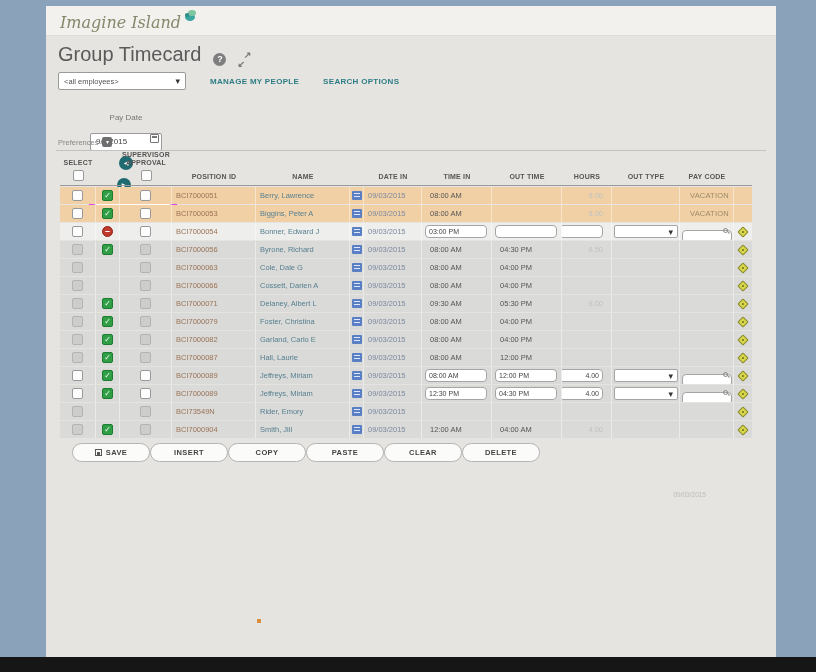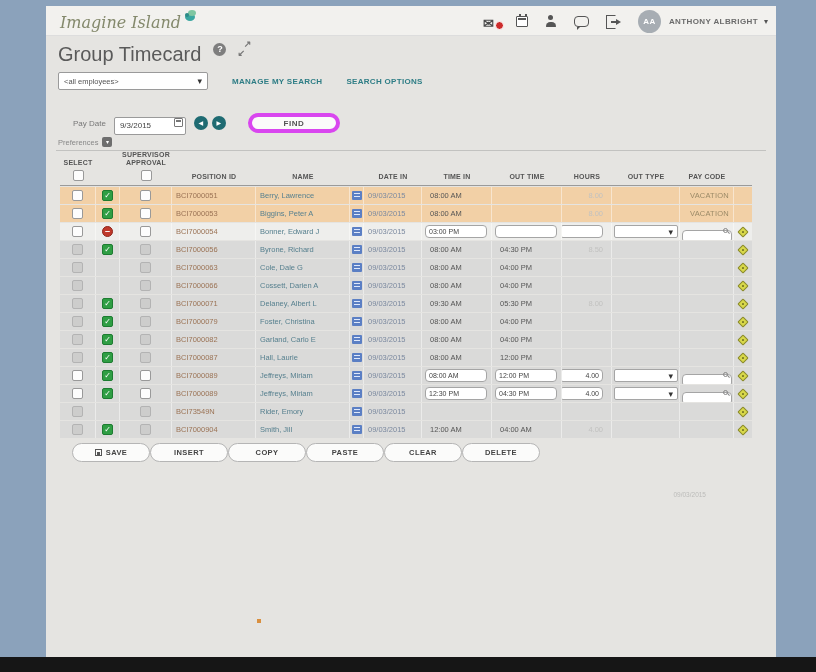--- a/index.html
+++ b/index.html
@@ -38,34 +38,34 @@
   .nav { position:relative; height:27px; background:#2b686e; display:flex; align-items:center; padding-left:10px; }
   .nav-item { color:#fff; font-size:8px; font-weight:bold; letter-spacing:0.6px; padding:0 13px; line-height:27px; cursor:pointer; }
   .nav-search { position:absolute; right:30px; top:5px; width:166px; height:17px; }
   .nav-search input { width:100%; height:100%; border:1px solid #9fb4b6; background:#fff; font-size:8px; padding:0 18px 0 5px; color:#444; font-family:"Liberation Sans",sans-serif; }
   .nav-search input::placeholder { color:#999; }
   .mag-lg { position:absolute; right:5px; top:4px; width:7px; height:7px; border:1.5px solid #777; border-radius:50%; }
   .mag-lg::after { content:""; position:absolute; width:4px; height:1.5px; background:#777; transform:rotate(45deg); right:-4px; bottom:-2px; }
 
   
   .content { position:relative; height:593px; }
-  .page-title-row { position:absolute; left:12px; top:7px; display:flex; align-items:flex-start; gap:12px; }
+  .page-title-row { position:absolute; left:12px; top:7px; display:flex; align-items:flex-end; gap:12px; }
   .page-title { font-size:20px; color:#5a5a5a; }
   .ic-help { width:13px; height:13px; border-radius:50%; background:#7e7e7e; color:#fff; font-size:9px; font-weight:bold; text-align:center; line-height:13px; }
   .ic-help::after { content:"?"; }
   .ic-expand { position:relative; width:12px; height:12px; }
   .ic-expand::before { content:"↗"; position:absolute; right:-1px; top:-4px; font-size:9px; color:#777; font-weight:bold; }
   .ic-expand::after { content:"↙"; position:absolute; left:-1px; bottom:-3px; font-size:9px; color:#777; font-weight:bold; }
 
   .filter-row { position:absolute; left:12px; top:36px; display:flex; align-items:center; gap:24px; }
-  .emp-select { width:150px; height:18px; background:#fff; border:1px solid #9a9a9a; border-radius:2px; display:flex; align-items:center; justify-content:space-between; padding:0 5px; font-size:7.5px; color:#555; cursor:pointer; }
+  .emp-select { width:128px; height:18px; background:#fff; border:1px solid #9a9a9a; border-radius:2px; display:flex; align-items:center; justify-content:space-between; padding:0 5px; font-size:7.5px; color:#555; cursor:pointer; }
   .emp-select .chev::after { content:"▾"; font-size:9px; color:#333; }
   .tlink { font-size:8px; font-weight:bold; color:#2e7d85; letter-spacing:0.3px; cursor:pointer; }
 
-  .paydate-row { position:absolute; left:27px; top:77px; display:flex; align-items:center; gap:8px; }
+  .paydate-row { position:absolute; left:27px; top:77px; display:flex; align-items:center; gap:8px;flex-direction:column; }
   .pd-label { font-size:8px; color:#777; }
   .pd-box { position:relative; width:72px; height:18px; }
   .pd-box input { width:100%; height:100%; border:1px solid #9a9a9a; border-radius:2px; background:#fff; font-size:8px; padding:0 14px 0 5px; color:#444; font-family:"Liberation Sans",sans-serif; }
   .pd-cal { position:absolute; right:3px; top:4px; width:9px; height:9px; border:1px solid #777; border-radius:1px; background:#fff; }
   .pd-cal::before { content:""; position:absolute; left:1px; right:1px; top:1px; height:2px; background:#777; }
   .circ { width:14px; height:14px; border-radius:50%; background:#1f6b72; color:#fff; font-size:6px; text-align:center; line-height:14px; cursor:pointer; }
   .circ-left::after { content:"◀"; } .circ-right::after { content:"▶"; }
   .circ + .circ { margin-left:-4px; }
   .btn-find { margin-left:14px; width:92px; height:20px; border:4px solid #d946ef; border-radius:10px; background:#fbfbfa; font-size:8px; font-weight:bold; color:#555; letter-spacing:0.5px; font-family:"Liberation Sans",sans-serif; cursor:pointer; }
 
@@ -129,50 +129,36 @@
 
   <div class="topbar">
     <div class="logo">
       <span class="logo-text">Imagine Island</span>
       <svg class="logo-bird" width="15" height="13" viewBox="0 0 15 13">
         <ellipse cx="7" cy="8" rx="5" ry="4" fill="#3aa6a0"></ellipse>
         <ellipse cx="9" cy="4" rx="4" ry="3" fill="#7fc6a1"></ellipse>
         <circle cx="4" cy="6" r="2" fill="#2e8b87"></circle>
       </svg>
     </div>
-    <div class="top-icons">
-      <div class="ic-mail">
-          <span class="badge"></span>
-        </div>
-      <div class="ic-cal"></div>
-      <div class="ic-person"></div>
-      <div class="ic-chat"></div>
-      <div class="ic-exit">
-          <span></span>
-        </div>
-      <div class="avatar">AA</div>
-      <div class="user-name">ANTHONY ALBRIGHT</div>
-      <div class="chev-dn">▾</div>
-    </div>
   </div>
 
 
   <div class="content">
     <div class="page-title-row">
       <span class="page-title">Group Timecard</span>
       <span class="ic-help"></span>
       <span class="ic-expand"></span>
     </div>
 
     <div class="filter-row">
       <div class="emp-select">
         <span>&lt;all employees&gt;</span>
         <span class="chev"></span>
       </div>
-      <span class="tlink">MANAGE MY SEARCH</span>
+      <span class="tlink">MANAGE MY PEOPLE</span>
       <span class="tlink">SEARCH OPTIONS</span>
     </div>
 
     <div class="paydate-row">
       <span class="pd-label">Pay Date</span>
       <div class="pd-box">
         <input type="text" value="9/3/2015" style="">
         <div class="pd-cal"></div>
       </div>
       <div class="circ circ-left"></div>

